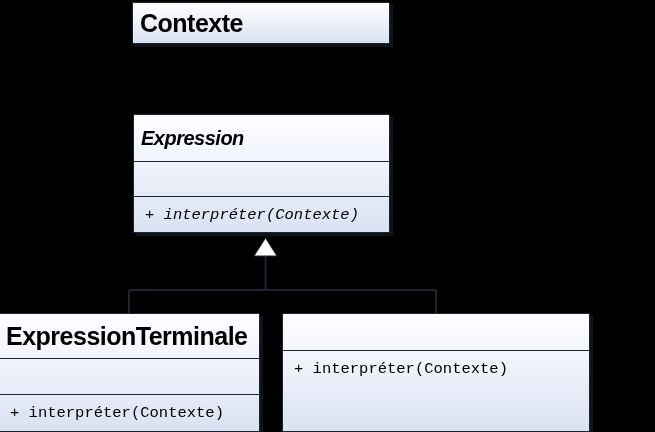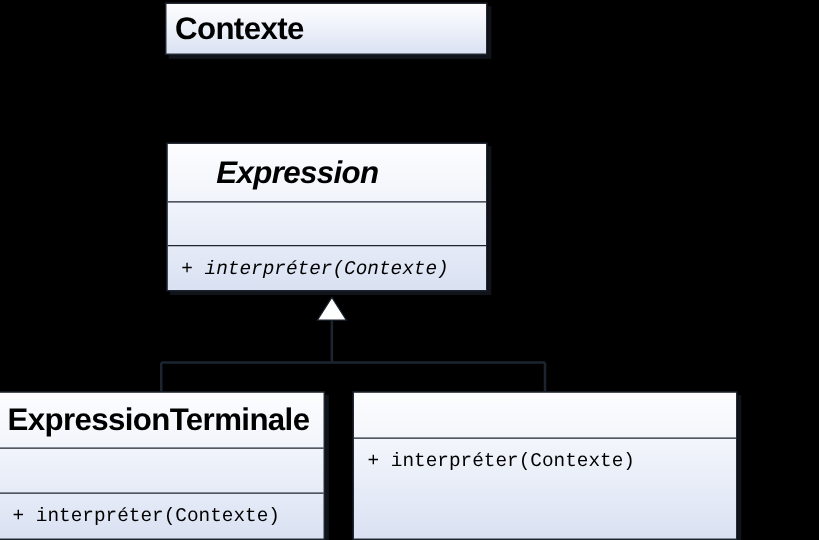--- a/index.html
+++ b/index.html
@@ -82,22 +82,21 @@
     height: 40px;
     font-size: 25px;
   }
 
   #box-expression {
     left: 133px; top: 114px;
     width: 257px; height: 119px;
   }
   #box-expression .uml-title {
     height: 46px;
-    font-size: 25px;
-    margin-left: 32px;
+    font-size: 20px;
   }
   #box-expression .uml-attrs {
     height: 35px;
   }
   #box-expression .uml-ops {
     height: 36px;
     font-size: 15.5px;
   }
 
   #box-terminale {

